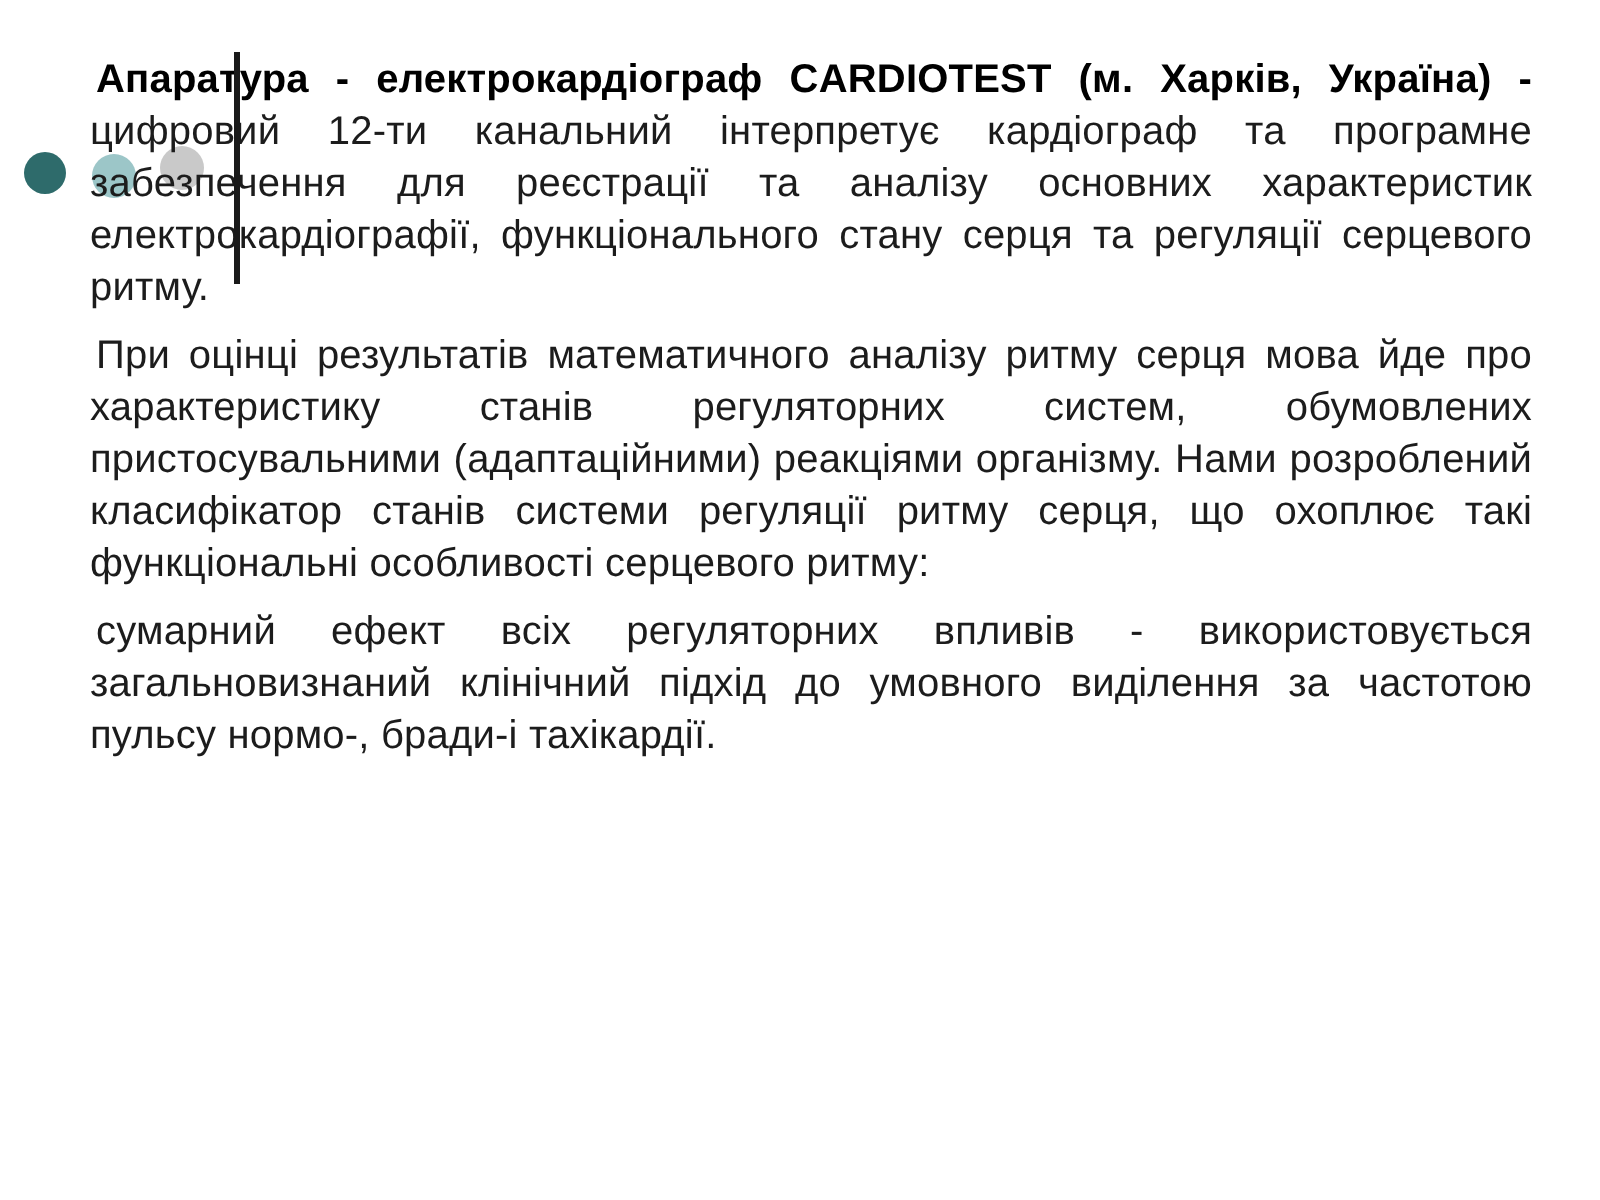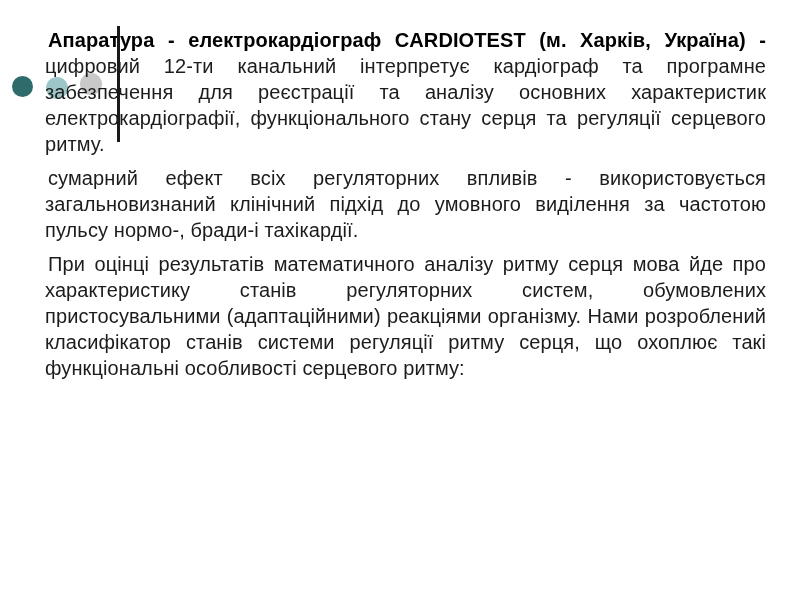--- a/index.html
+++ b/index.html
@@ -49,21 +49,21 @@
   <div class="deco circle circle-dark" style="background: rgb(46, 107, 107);"></div>
 
   <div class="deco circle circle-light" style="background: rgb(156, 198, 200);"></div>
 
   <div class="deco circle circle-gray" style="background: rgb(201, 201, 201);"></div>
 
   <div class="deco vline" style="background: rgb(26, 26, 26);"></div>
 
   <div class="textblock">
     <p><b>Апаратура - електрокардіограф CARDIOTEST (м. Харків, Україна) -</b><span> цифровий 12-ти канальний інтерпретує кардіограф та програмне забезпечення для реєстрації та аналізу основних характеристик електрокардіографії, функціонального стану серця та регуляції серцевого ритму.</span></p>
+    <p>При оцінці результатів математичного аналізу ритму серця мова йде про характеристику станів регуляторних систем, обумовлених пристосувальними (адаптаційними) реакціями організму. Нами розроблений класифікатор станів системи регуляції ритму серця, що охоплює такі функціональні особливості серцевого ритму:</p>
     <p>сумарний ефект всіх регуляторних впливів - використовується загальновизнаний клінічний підхід до умовного виділення за частотою пульсу нормо-, бради-і тахікардії.</p>
-    <p>При оцінці результатів математичного аналізу ритму серця мова йде про характеристику станів регуляторних систем, обумовлених пристосувальними (адаптаційними) реакціями організму. Нами розроблений класифікатор станів системи регуляції ритму серця, що охоплює такі функціональні особливості серцевого ритму:</p>
   </div>
 
   <div class="deco circle circle-bottom" style="background: rgb(156, 198, 200);"></div>
 
   <div class="deco bottom-bar" style="background: rgb(127, 178, 178);"></div>
 
 </div>
 
 </body></html>

